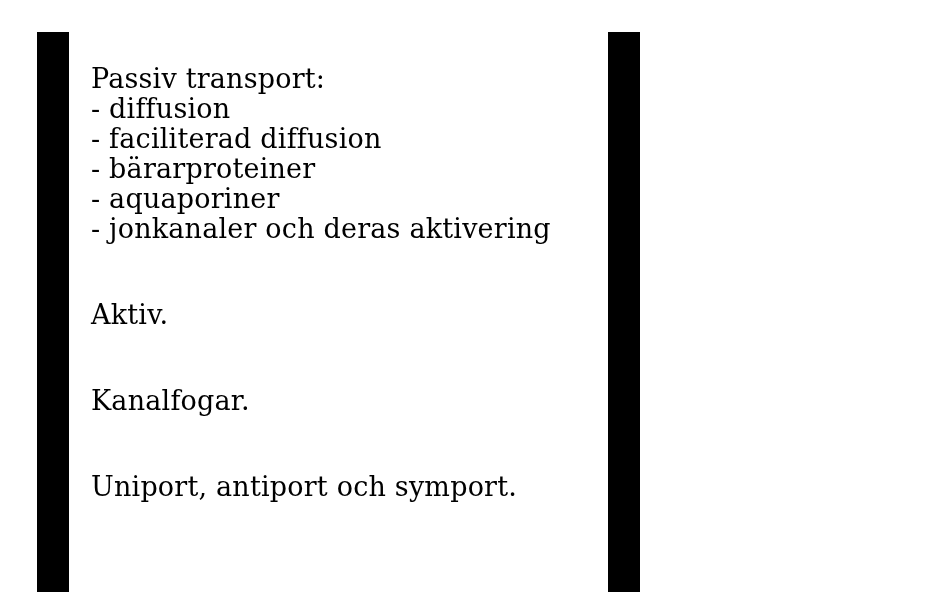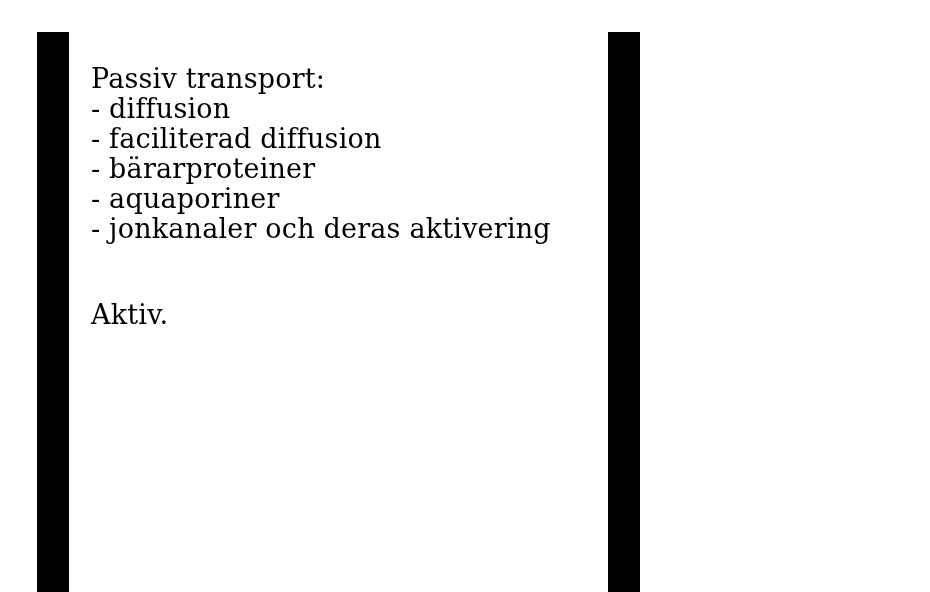--- a/index.html
+++ b/index.html
@@ -53,16 +53,18 @@
   <div class="rule rule-bottom"></div>
 
   <div class="cell cell-left">
     <p class="para">Passiv transport:
 - diffusion
 - faciliterad diffusion
 - bärarproteiner
 - aquaporiner
 - jonkanaler och deras aktivering</p>
     <p class="para">Aktiv.</p>
+    <p class="para">Kanalfogar.</p>
+    <p class="para">Uniport, antiport och symport.</p>
   </div>
 
 
 </div>
 
 </body></html>

